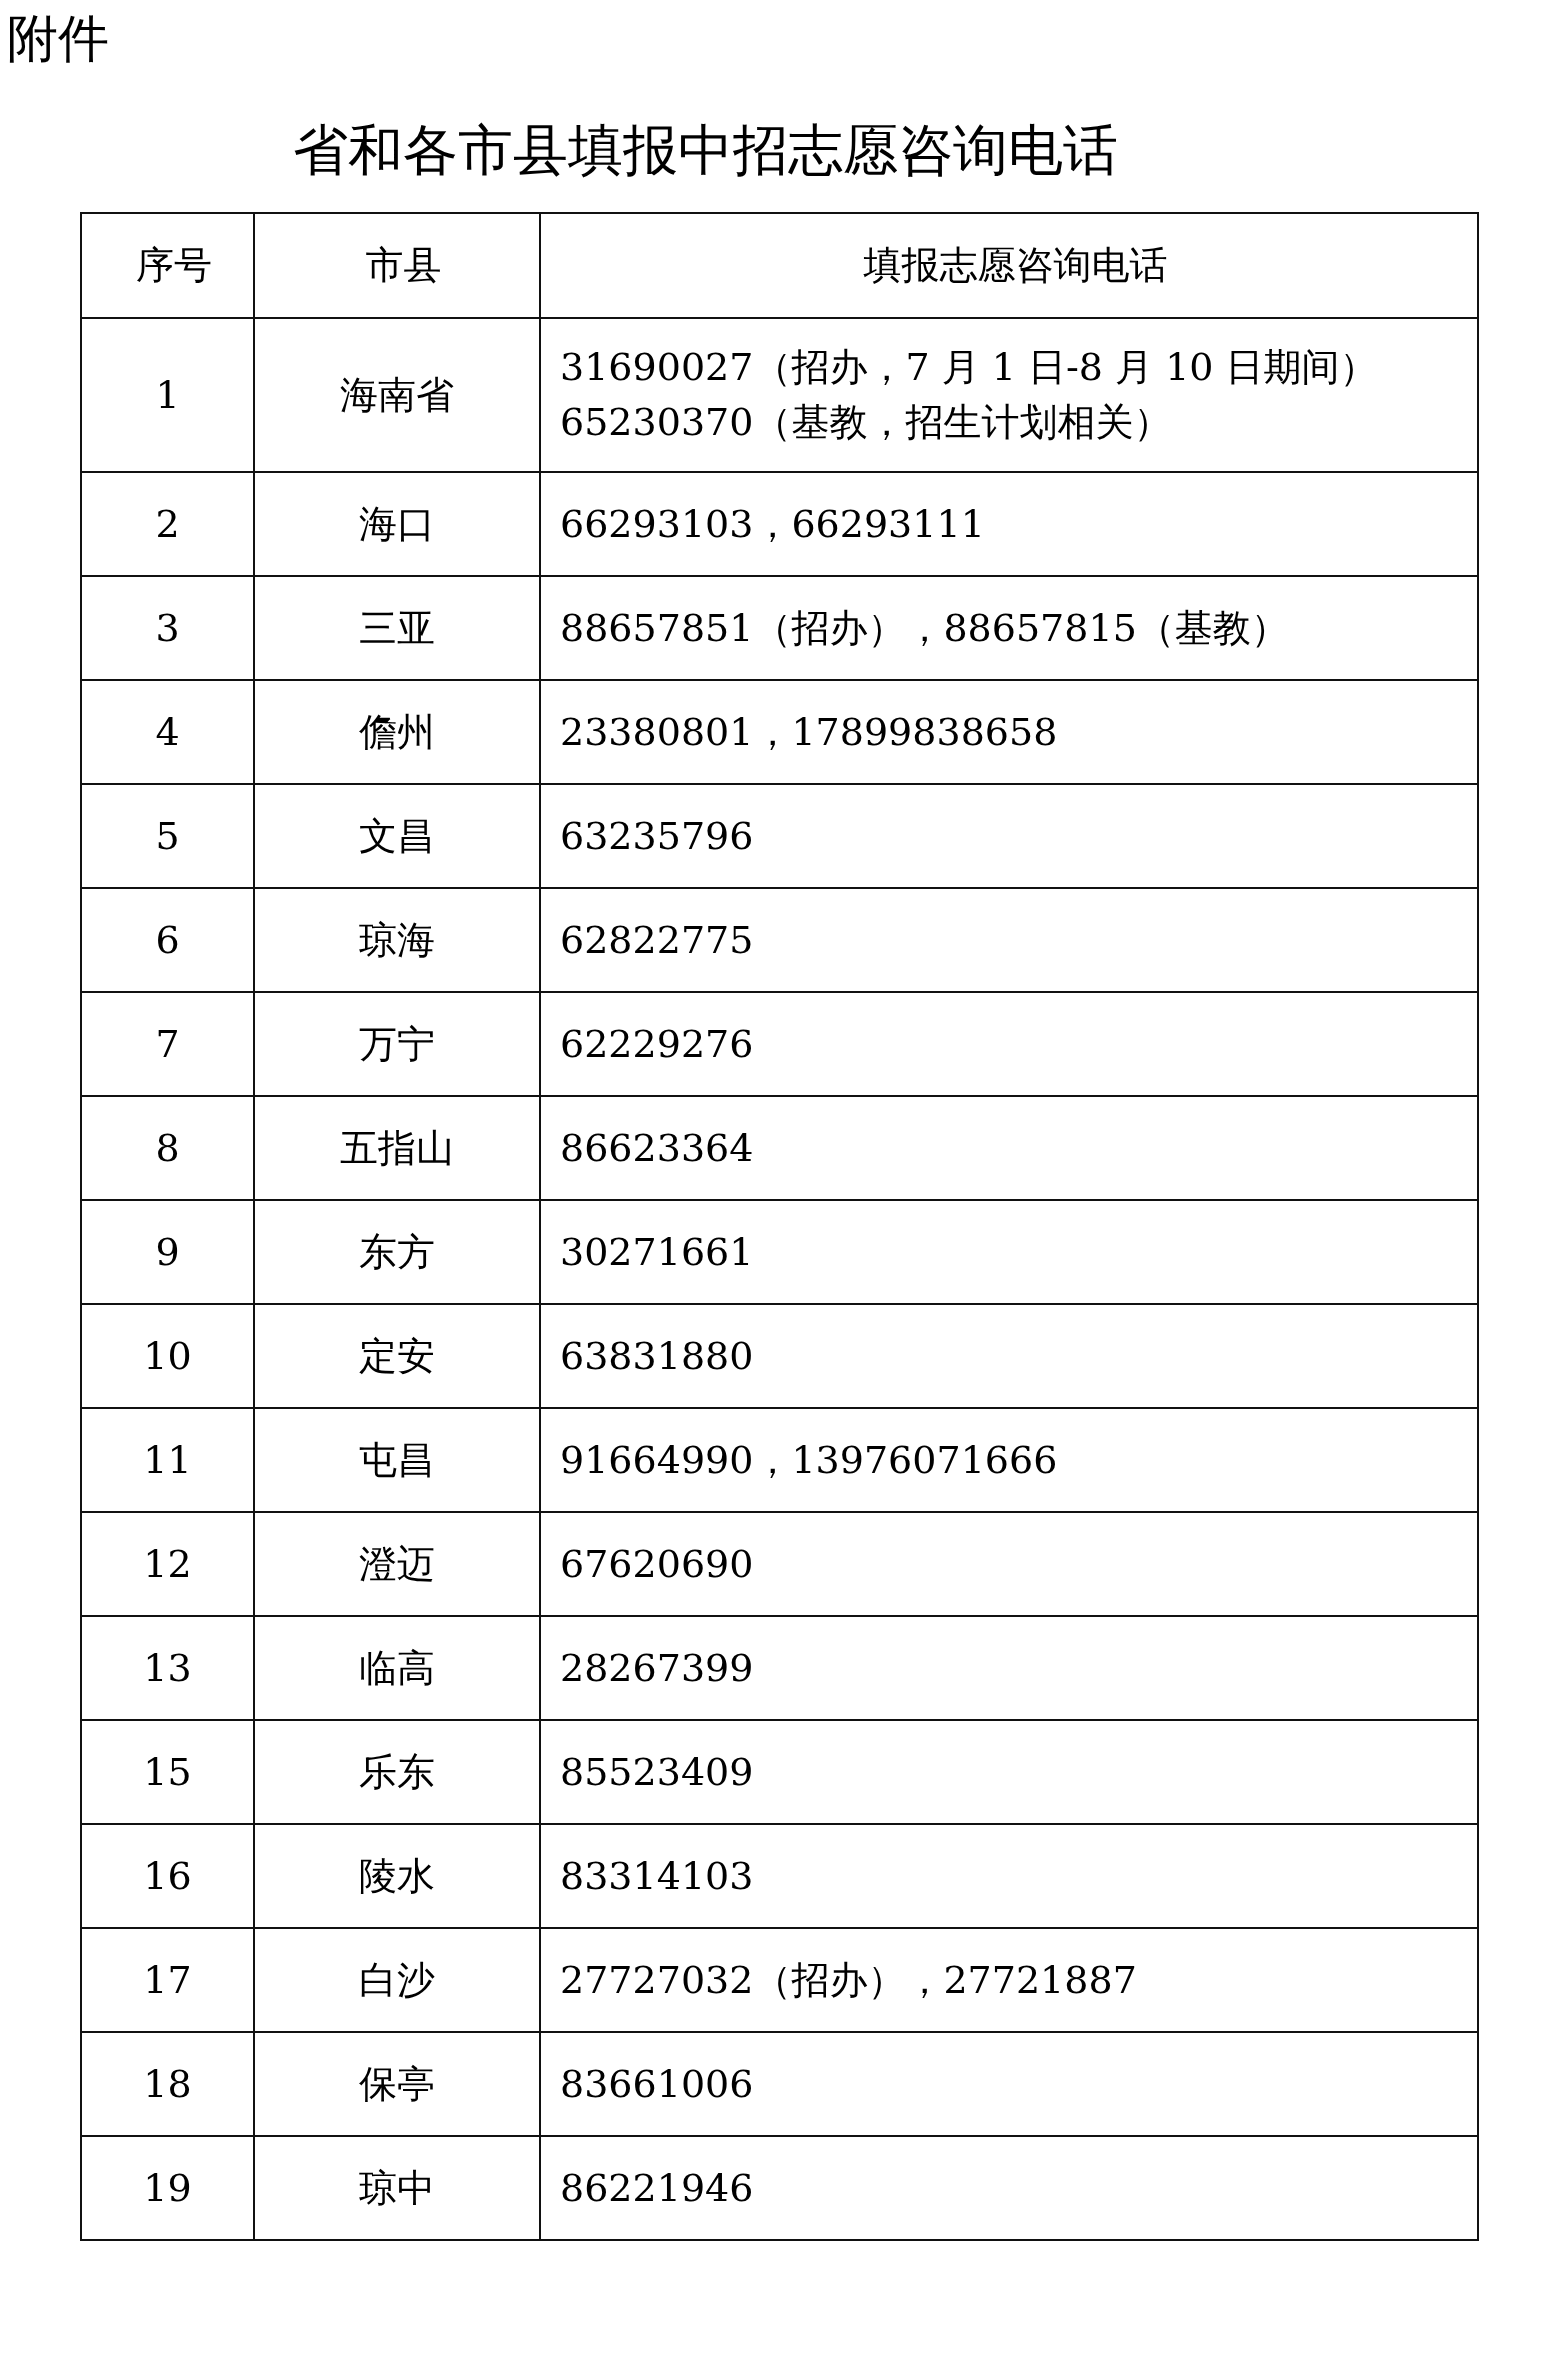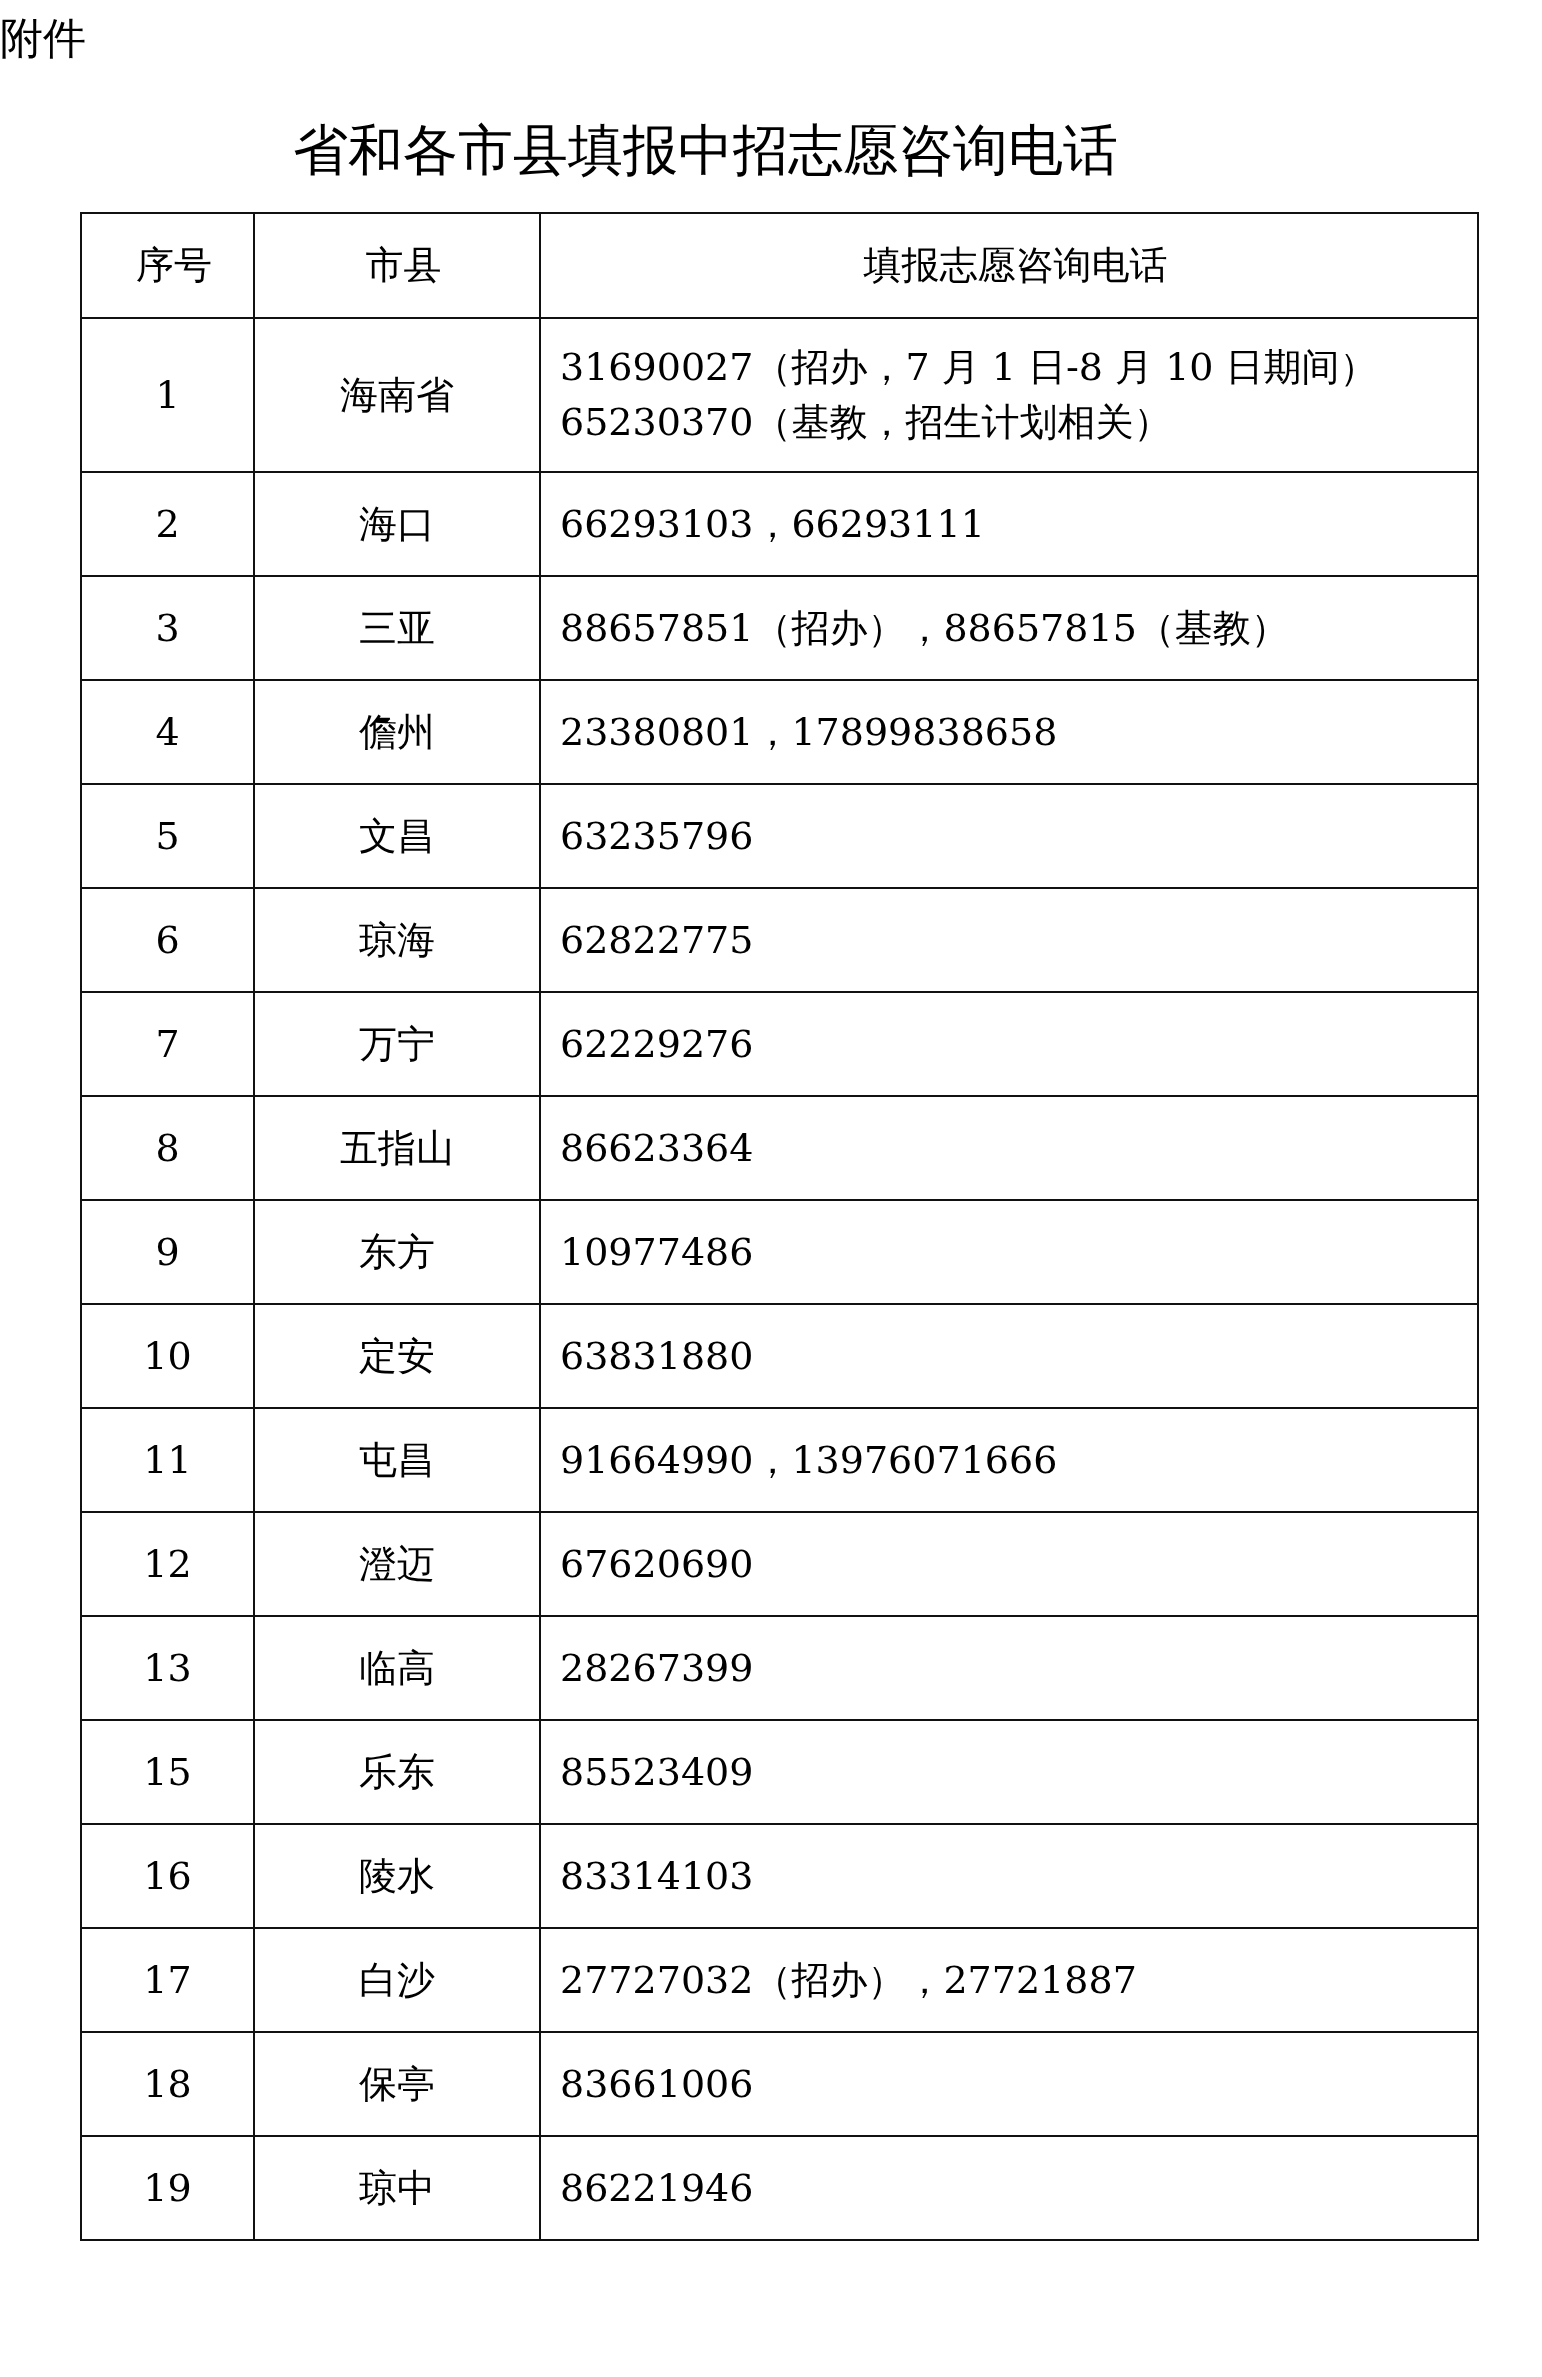--- a/index.html
+++ b/index.html
@@ -1,17 +1,17 @@
 <!DOCTYPE html>
 <html style="font-size:15px"><head>
 <meta charset="utf-8">
 <style>
   html, body { margin:0; padding:0; background:#ffffff; }
   body { width:1543px; height:2378px; position:relative; overflow:hidden; color:#000; }
-  .attach { position:absolute; left:0; top:7.6px; font-family:"DejaVu Sans", sans-serif; font-size:43px; line-height:61px; }
+  .attach { position:absolute; left:7px; top:7.6px; font-family:"DejaVu Sans", sans-serif; font-size:51px; line-height:61px; }
   .title { position:absolute; left:0; width:1411px; top:112px; text-align:center; font-family:"DejaVu Sans", sans-serif; font-size:55px; line-height:76px; }
   table { position:absolute; left:80px; top:212px; width:1397px; border-collapse:collapse; table-layout:fixed; }
   td, th { border:2.4px solid #111; font-family:"DejaVu Serif", "Liberation Serif", serif; font-size:38px; font-weight:normal; padding:0; }
   th { font-family:"DejaVu Sans", sans-serif; font-size:38px; height:103px; text-align:center;padding-left:13px; }
   tr.row td { height:102px; }
   tr.row.tall td { height:152px; }
   td.num, td.city { text-align:center; }
   td.phone { text-align:left; padding-left:19px; line-height:55px;margin-left:17px; }
   col.c1 { width:173px; } col.c2 { width:286px; } col.c3 { width:938px; }
 </style>
@@ -74,21 +74,21 @@
         <td class="phone">62229276</td>
       </tr>
     <tr class="row">
         <td class="num">8</td>
         <td class="city">五指山</td>
         <td class="phone">86623364</td>
       </tr>
     <tr class="row">
         <td class="num">9</td>
         <td class="city">东方</td>
-        <td class="phone">10977486</td>
+        <td class="phone">30271661</td>
       </tr>
     <tr class="row">
         <td class="num">10</td>
         <td class="city">定安</td>
         <td class="phone">63831880</td>
       </tr>
     <tr class="row">
         <td class="num">11</td>
         <td class="city">屯昌</td>
         <td class="phone">91664990，13976071666</td>

